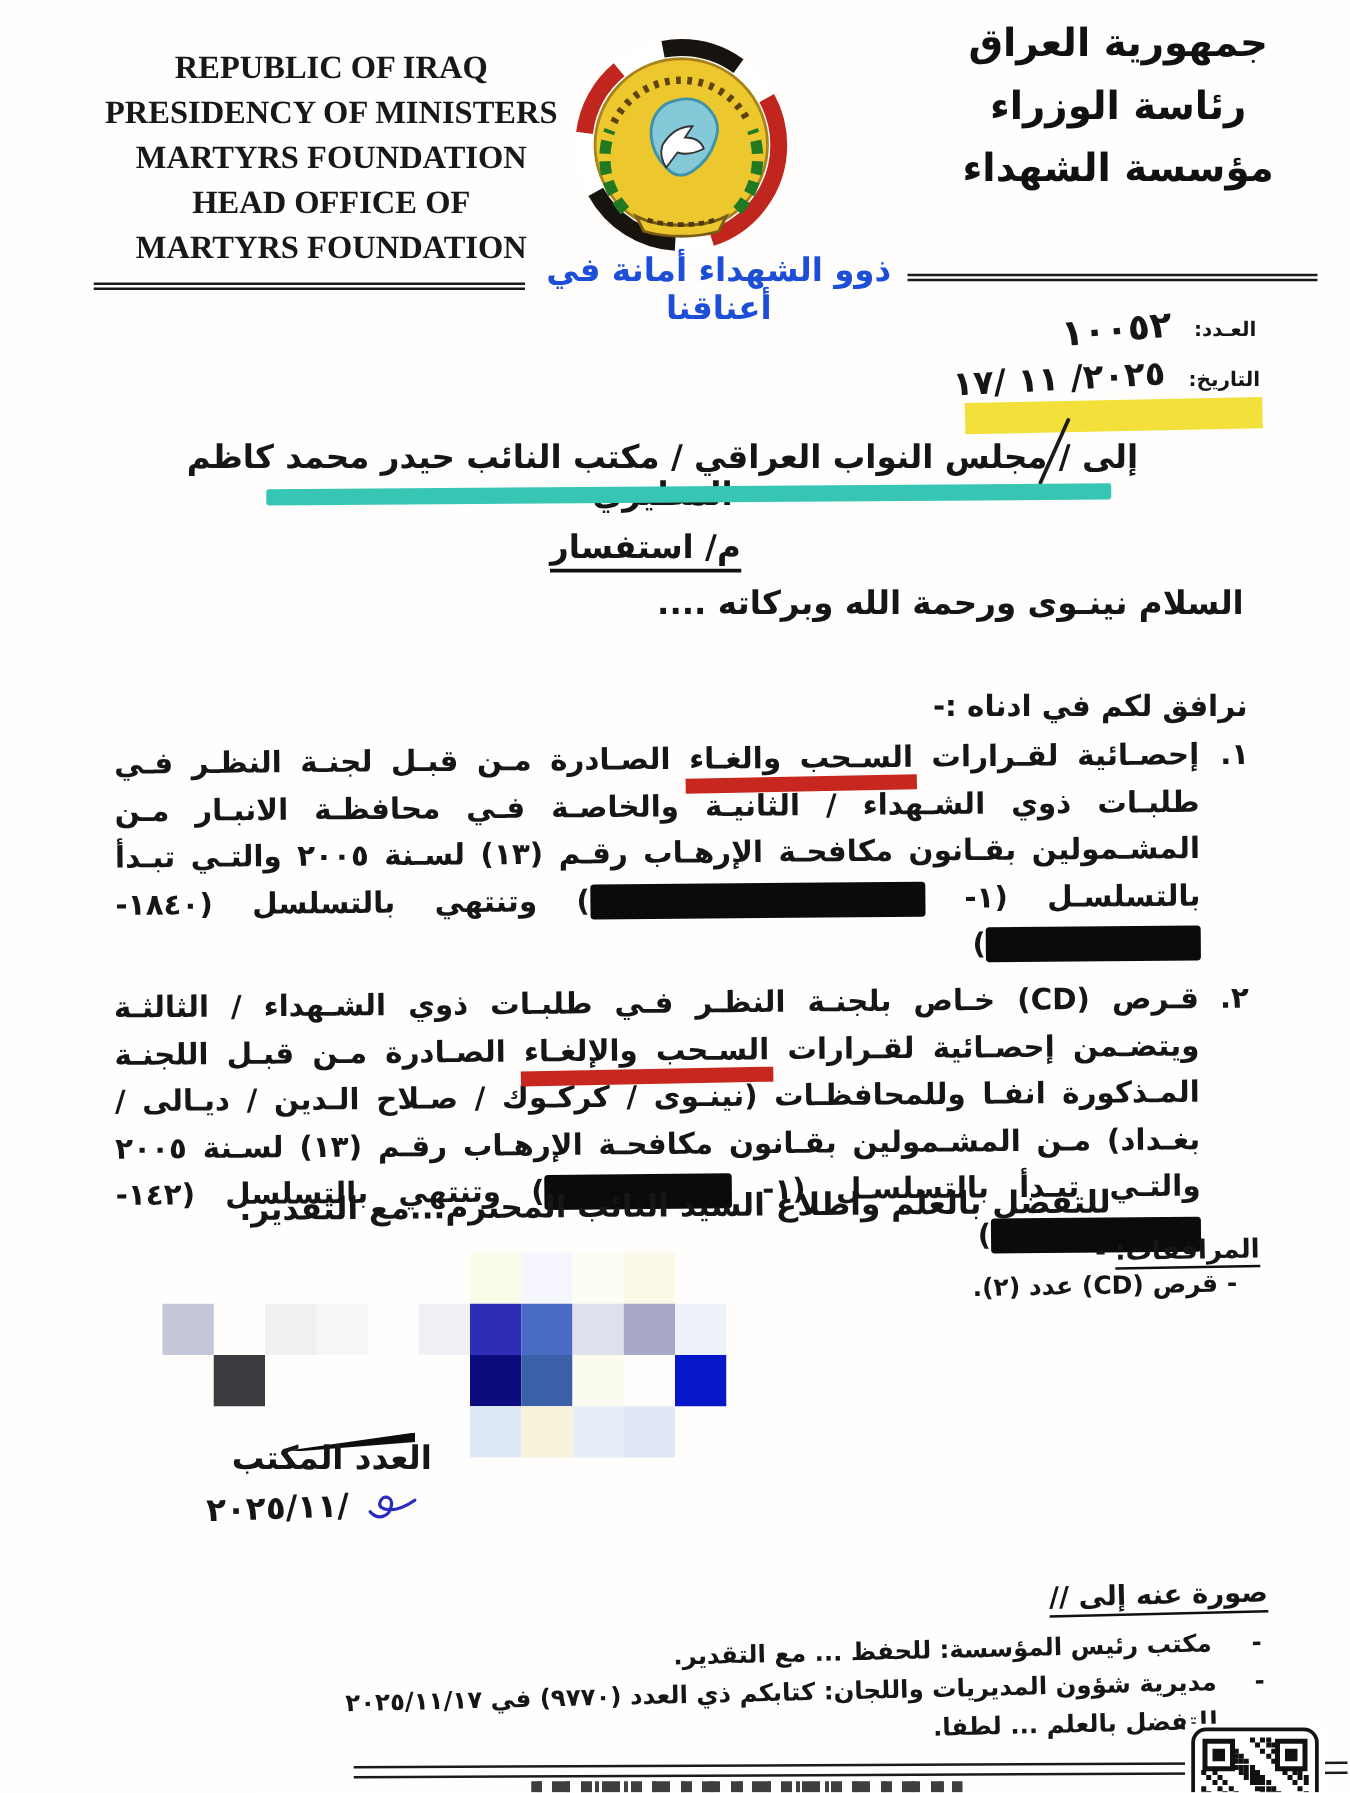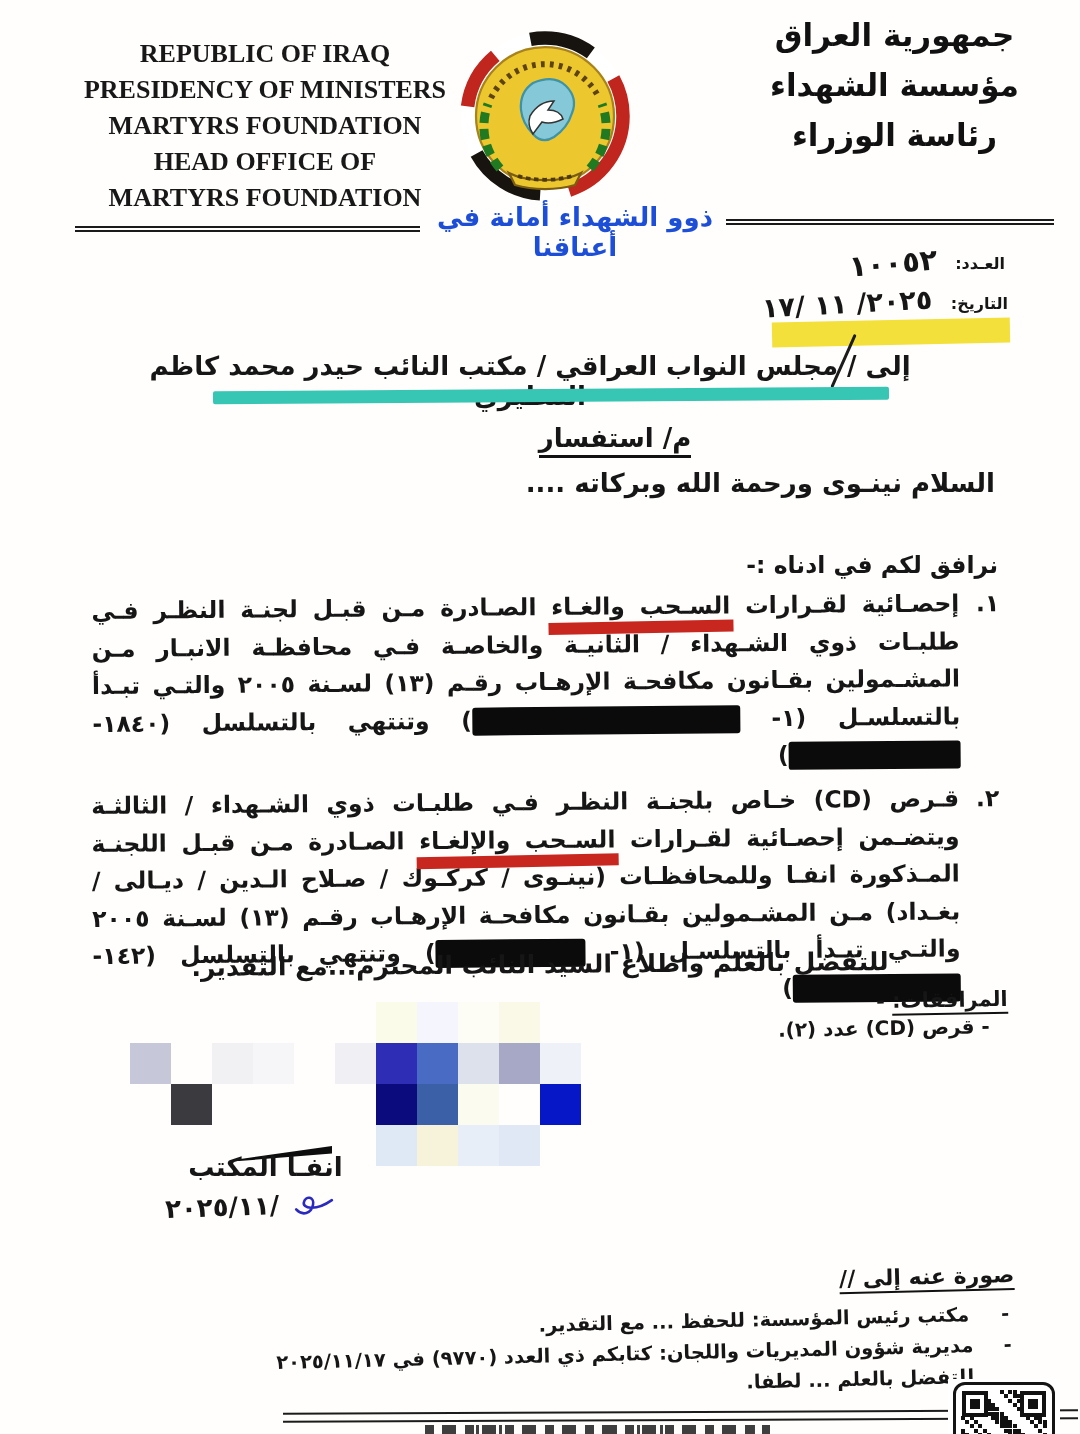--- a/index.html
+++ b/index.html
@@ -24,21 +24,21 @@
   .refrow{direction:rtl;display:flex;align-items:center;gap:18px;}
   .reflabel{font-weight:bold;font-size:16px;}
   .refval{font-size:29px;font-weight:bold;transform:rotate(-5deg);letter-spacing:2px;}
   .hl-yellow{background:#f4e03b;transform:rotate(-1.2deg);}
   .penstroke{width:3px;height:58px;background:#1c1c1c;transform:rotate(24deg);border-radius:2px;}
 
   
   .recipient{left:140px;top:351px;width:780px;text-align:center;direction:rtl;
              font-weight:bold;font-size:26px;}
   .hl-teal{background:#38c6b4;transform:rotate(-0.4deg);border-radius:2px;}
-  .subject{left:440px;top:423px;width:350px;text-align:center;direction:rtl;
+  .subject{left:440px;top:423px;width:350px;text-align:left;direction:rtl;
            font-weight:bold;font-size:26px;}
   .subject span{border-bottom:3px solid #111;padding-bottom:2px;}
 
   
   .greeting{right:85px;top:468px;width:470px;direction:rtl;font-weight:bold;font-size:26px;}
   .refline{right:82px;top:507px;width:830px;direction:rtl;font-weight:bold;font-size:23.5px;white-space:nowrap;}
   .intro{right:82px;top:551px;direction:rtl;font-weight:bold;font-size:23.5px;}
   .list{right:78px;top:589px;width:910px;direction:rtl;}
   .item{position:relative;padding-right:42px;font-weight:bold;font-size:23.5px;line-height:37.5px;
         text-align:justify;text-align-last:right;transform:rotate(-0.5deg);margin-bottom:7px;}
@@ -108,22 +108,22 @@
     <path d="M30,95 A42,42 0 0 1 22,52" fill="none" stroke="#217a21" stroke-width="6" stroke-dasharray="7 4"></path>
     <path d="M90,95 A42,42 0 0 0 98,52" fill="none" stroke="#217a21" stroke-width="6" stroke-dasharray="7 4"></path>
     <path d="M52,38 q14,-6 22,2 q8,8 4,18 q-3,10 -12,16 q-8,5 -14,-2 q-7,-7 -8,-16 q-1,-12 8,-18 z" fill="#85c9d8" stroke="#3e93a8" stroke-width="1.5"></path>
     <path d="M50,60 q6,-10 16,-10 l-4,6 q8,0 10,6 q-8,4 -14,2 l-6,8 q-4,-6 -2,-12 z" fill="#ffffff" stroke="#333" stroke-width="1"></path>
     <path d="M36,98 a30,12 0 0 0 48,0 l-4,8 a34,14 0 0 1 -40,0 z" fill="#ecc72e" stroke="#7a5c12" stroke-width="1.5"></path>
     <path d="M42,100 a26,9 0 0 0 36,0" fill="none" stroke="#4d3a0c" stroke-width="2.5" stroke-dasharray="3 2.5"></path>
   </svg>
 
   <div class="abs lh-ar">
     <div>جمهورية العراق</div>
+    <div>رئاسة الوزراء</div>
     <div>مؤسسة الشهداء</div>
-    <div>رئاسة الوزراء</div>
   </div>
 
   <div class="abs motto">ذوو الشهداء أمانة في أعناقنا</div>
 
   <div class="abs" style="left:75px;top:226px;width:345px;">
     <div class="rule"></div>
       <div class="rule2" style="margin-top:2px;"></div>
   </div>
   <div class="abs" style="left:726px;top:219px;width:328px;">
     <div class="rule"></div>
@@ -188,21 +188,21 @@
       <div class="mcell" style="left: 417px; top: 1084px; height: 41px; width: 41px; background: rgb(60, 96, 168);"></div>
       <div class="mcell" style="left: 458px; top: 1084px; height: 41px; width: 41px; background: rgb(251, 251, 240);"></div>
       <div class="mcell" style="left: 540px; top: 1084px; height: 41px; width: 41px; background: rgb(5, 23, 198);"></div>
       <div class="mcell" style="left: 376px; top: 1125px; height: 41px; width: 41px; background: rgb(223, 233, 245);"></div>
       <div class="mcell" style="left: 417px; top: 1125px; height: 41px; width: 41px; background: rgb(246, 243, 218);"></div>
       <div class="mcell" style="left: 458px; top: 1125px; height: 41px; width: 41px; background: rgb(231, 238, 248);"></div>
       <div class="mcell" style="left: 499px; top: 1125px; height: 41px; width: 41px; background: rgb(223, 232, 244);"></div>
     </div>
 
   <div class="abs wedge"></div>
-  <div class="abs sig-title">انفـا المكتب</div>
+  <div class="abs sig-title">العدد المكتب</div>
   <div class="abs sig-date">
     <span>٢٠٢٥/١١/</span>
     <svg width="42" height="30" viewBox="0 0 42 30">
       <path d="M3,20 C9,27 18,25 20,16 C22,8 13,6 11,13 C9,19 22,23 39,12" fill="none" stroke="#2a2ac0" stroke-width="2.6" stroke-linecap="round"></path>
     </svg>
   </div>
 
   <div class="abs copy-block">
     <div class="copy-title">صورة عنه إلى //</div>
     <div class="copy-line">

